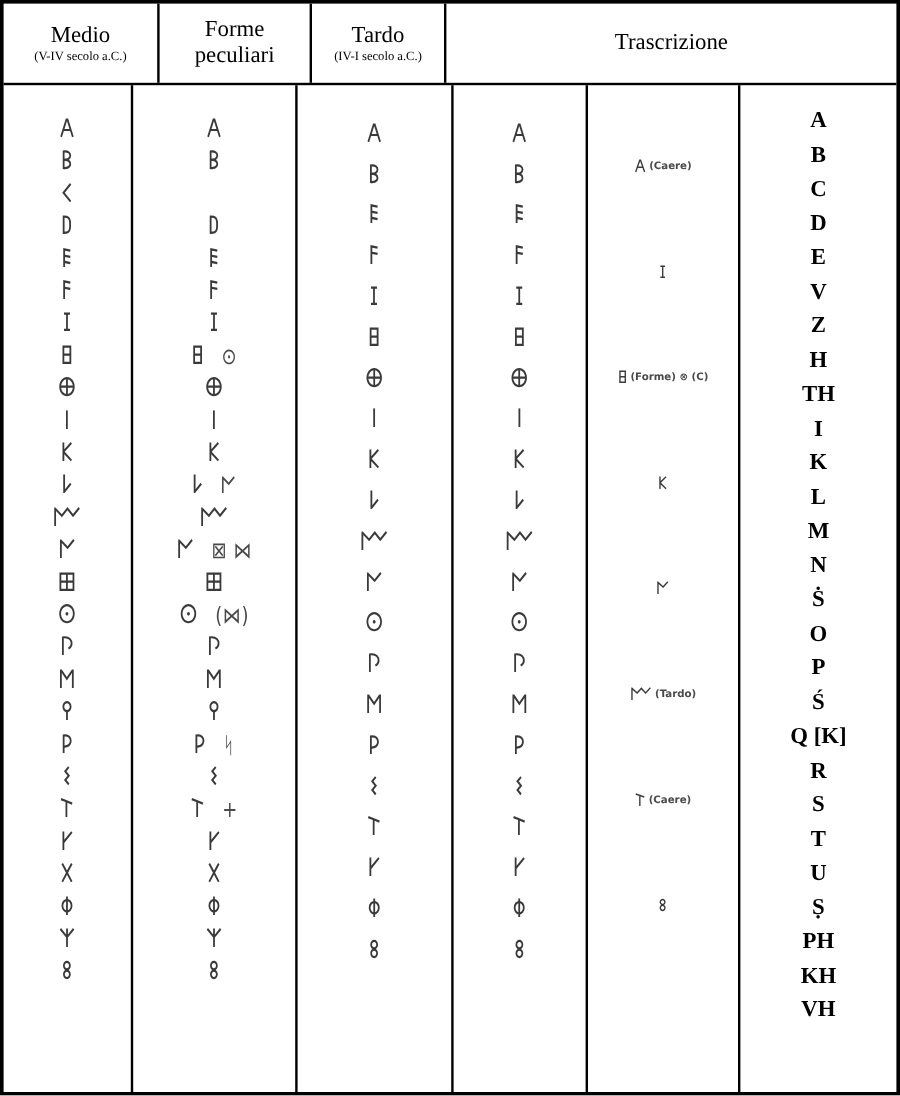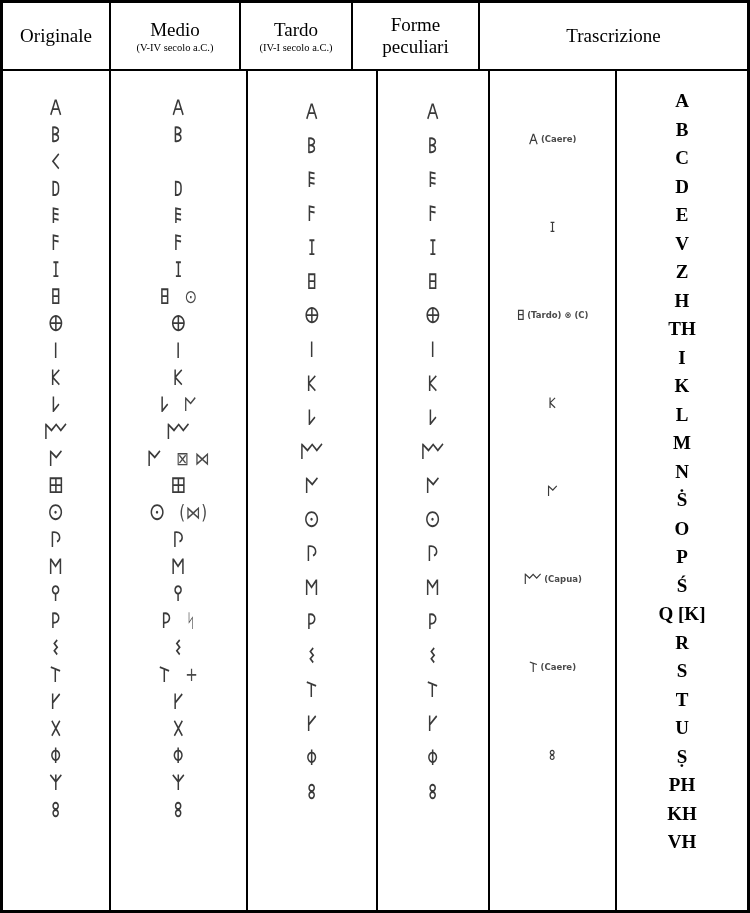--- a/index.html
+++ b/index.html
@@ -140,36 +140,32 @@
     line-height: 1;
     text-align: center;
   }
 </style>
 </head>
 <body>
 
 <div class="table-wrap">
 
   <div class="header-row">
-    <div class="header-cell c0">
-      <div class="header-title">Originale</div>
-      <div class="header-sub"></div>
-    </div>
     <div class="header-cell c2">
       <div class="header-title">Medio</div>
       <div class="header-sub">(V-IV secolo a.C.)</div>
     </div>
+    <div class="header-cell c4">
+      <div class="header-title">Forme peculiari</div>
+      <div class="header-sub"></div>
+    </div>
     <div class="header-cell c3">
       <div class="header-title">Tardo</div>
       <div class="header-sub">(IV-I secolo a.C.)</div>
     </div>
-    <div class="header-cell c4">
-      <div class="header-title">Forme peculiari</div>
-      <div class="header-sub"></div>
-    </div>
     <div class="header-cell c5">
       <div class="header-title">Trascrizione</div>
       <div class="header-sub"></div>
     </div>
   </div>
 
   <div class="body-row">
     <div class="body-cell c0">
       <div class="glyphcol" id="col-originale">
           <div class="glyph-line" style="height: 27px;">
@@ -484,31 +480,31 @@
       <div class="glyphcol" id="col-forme">
           <div class="glyph-line" style="height: 88px;">
             <span class="g small">𐌀</span>
             <span class="note">(Caere)</span>
           </div>
           <div class="glyph-line" style="height: 88px;">
             <span class="g small">𐌆</span>
           </div>
           <div class="glyph-line" style="height: 88px;">
             <span class="g small">𐌇</span>
-            <span class="note">(Tardo) ⊗ (C)</span>
+            <span class="note">(Forme) ⊗ (C)</span>
           </div>
           <div class="glyph-line" style="height: 88px;">
             <span class="g small">𐌊</span>
           </div>
           <div class="glyph-line" style="height: 88px;">
             <span class="g small">𐌍</span>
           </div>
           <div class="glyph-line" style="height: 88px;">
             <span class="g small">𐌌</span>
-            <span class="note">(Capua)</span>
+            <span class="note">(Tardo)</span>
           </div>
           <div class="glyph-line" style="height: 88px;">
             <span class="g small">𐌕</span>
             <span class="note">(Caere)</span>
           </div>
           <div class="glyph-line" style="height: 88px;">
             <span class="g small">𐌚</span>
           </div>
         </div>
     </div>

